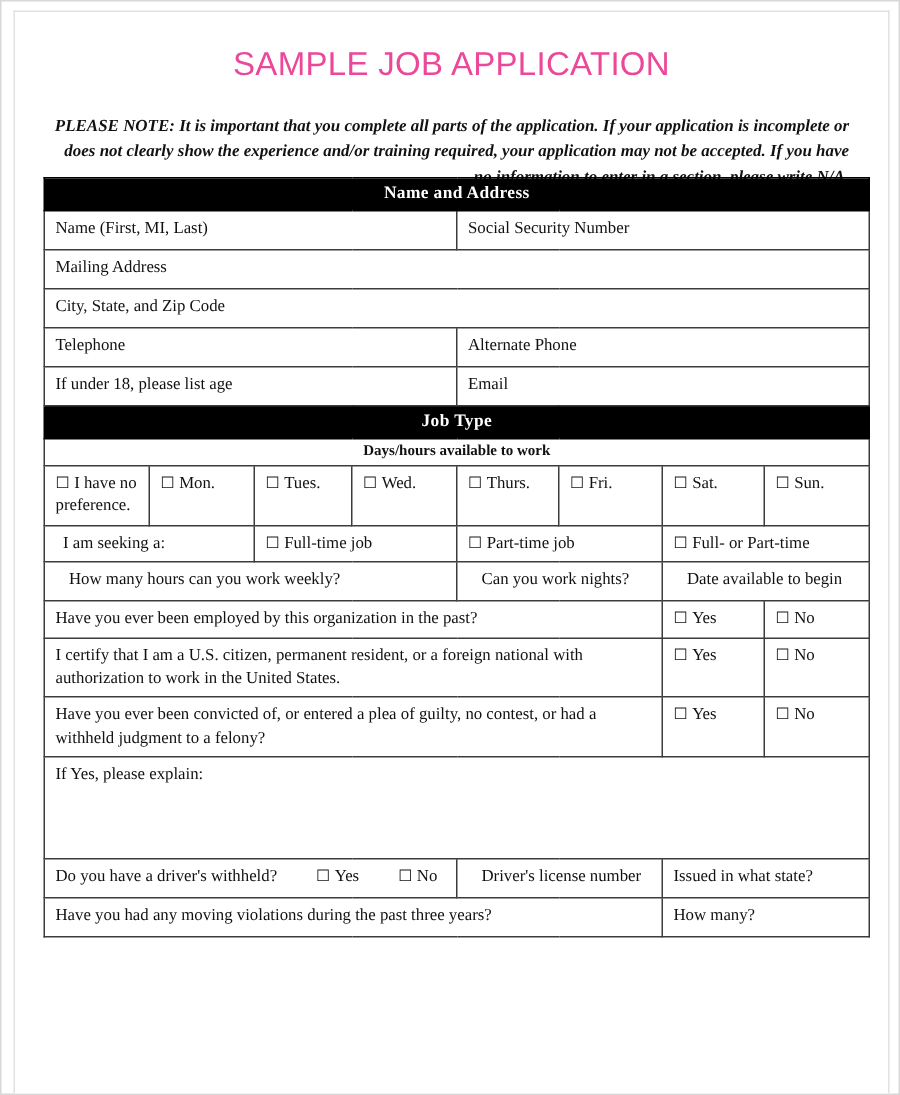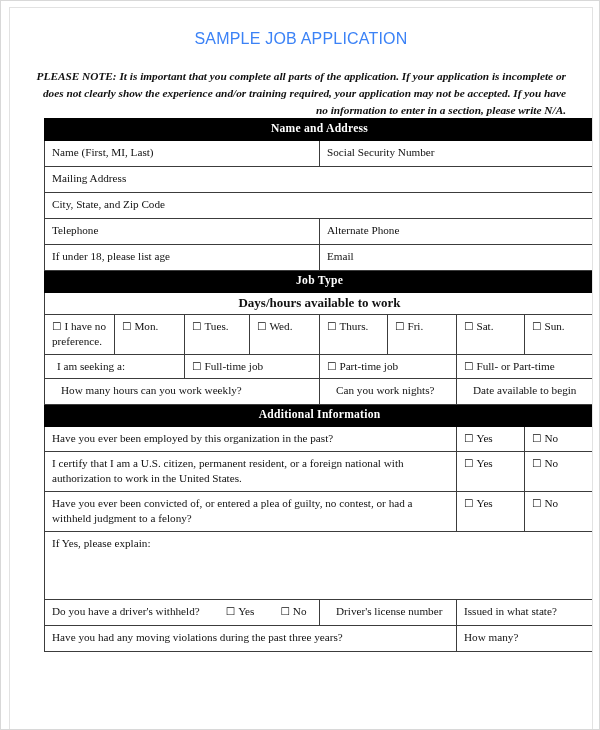--- a/index.html
+++ b/index.html
@@ -33,45 +33,45 @@
     border: 1px solid #e2e2e2;
     border-bottom: none;
     box-sizing: border-box;
     background: #fff;
     overflow: hidden;
   }
 
   
   .doc-title {
     font-family: "Liberation Sans", sans-serif;
-    font-size: 16px;
+    font-size: 22px;
     font-weight: 400;
     letter-spacing: 0.2px;
     text-align: center;
     margin: 22px 0 0 0;
     padding: 0;
-    color: #3b82f6;
+    color: #ec4899;
   }
 
   
   .please-note {
     margin: 20px 26px 0 26px;
     font-family: "Liberation Serif", serif;
     font-style: italic;
     font-weight: bold;
     font-size: 11.3px;
     line-height: 1.52;
     text-align: right;
     color: #111;
   }
 
   
   .form-table {
     position: absolute;
-    left: 34px;
+    left: 19px;
     top: 110px;
     width: 550px;
     border-collapse: collapse;
     table-layout: fixed;
     font-size: 11.2px;
     color: #111;
   }
   .form-table td {
     border: 1px solid #3c3c3c;
     padding: 4px 6px 4px 7px;
@@ -86,21 +86,21 @@
     text-align: center;
     font-size: 11.6px;
     letter-spacing: 0.25px;
     padding: 2px 0 3px 0 !important;
     border-color: #000 !important;
     height: auto !important;
   }
   .subband {
     text-align: center;
     font-weight: bold;
-    font-size: 13px;
+    font-size: 10px;
     padding: 1px 0 2px 0 !important;
     height: auto !important;
   }
   .tall-2 { height: 26px; margin-left: 23px; }
   .tall-explain { height: 68px; }
   .cb {
     font-family: "DejaVu Sans", sans-serif;
     font-size: 10.5px;
     margin-right: 3px;
     line-height: 1;
@@ -199,23 +199,20 @@
           <span class="cb">☐</span><span>Full- or Part-time</span>
         </td>
       </tr>
       <tr class="tall-2">
         <td colspan="4" class="center-ish">How many hours can you work weekly?</td>
         <td colspan="2" class="center-ish">Can you work nights?</td>
         <td colspan="2" class="center-ish">Date available to begin</td>
       </tr>
 
       <tr>
-        <td class="band" colspan="8">Additional Information</td>
-      </tr>
-      <tr>
         <td colspan="6">Have you ever been employed by this organization in the past?</td>
         <td class="nowrapcell">
           <span class="cb">☐</span><span>Yes</span>
         </td>
         <td class="nowrapcell">
           <span class="cb">☐</span><span>No</span>
         </td>
       </tr>
       <tr class="tall-2">
         <td colspan="6">I certify that I am a U.S. citizen, permanent resident, or a foreign national with authorization to work in the United States.</td>

